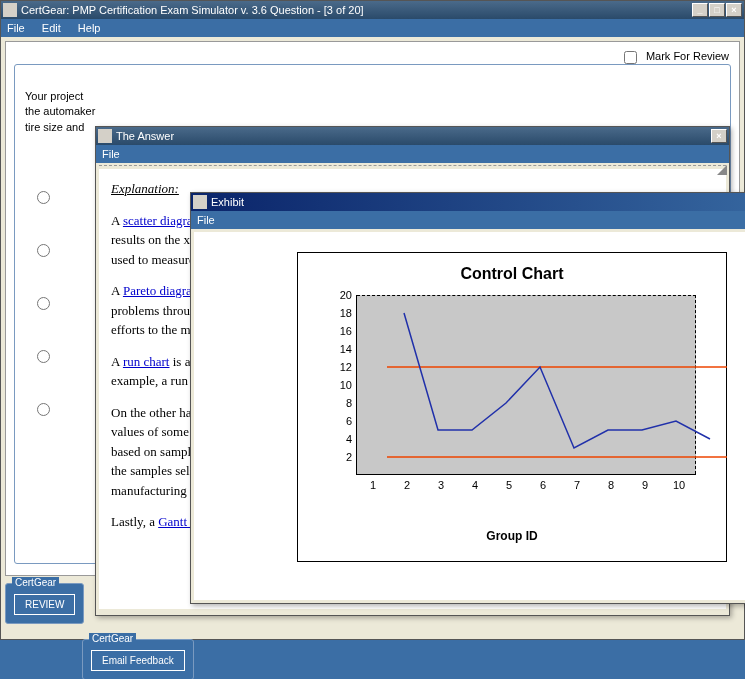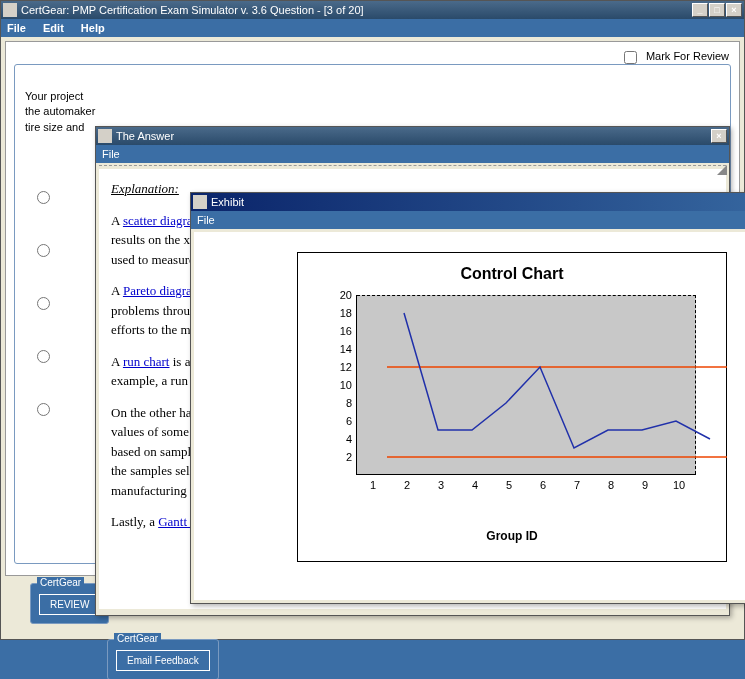--- a/index.html
+++ b/index.html
@@ -5,37 +5,37 @@
   * { box-sizing: border-box; margin: 0; padding: 0; }
   body { font-family: Arial, sans-serif; font-size: 11px; background: #3b6ea5; width: 745px; height: 679px; overflow: hidden; position: relative; }
   
   .window { position: absolute; background: #ece9d8; border: 1px solid #555; box-shadow: 2px 2px 5px rgba(0,0,0,0.3); }
   .titlebar { background: linear-gradient(to bottom, #4a6a8a, #2a4a6a); color: #fff; height: 18px; display: flex; align-items: center; padding: 0 2px; font-size: 11px; }
   .titlebar-icon { width: 14px; height: 14px; background: #d4d0c8; margin-right: 4px; display: inline-block; }
   .titlebar-text { flex: 1; }
   .win-controls { display: flex; gap: 1px; }
   .win-btn { width: 16px; height: 14px; background: #d4d0c8; border: 1px solid #fff; border-right-color: #555; border-bottom-color: #555; font-size: 9px; display: flex; align-items: center; justify-content: center; cursor: pointer; font-family: Arial; font-weight: bold; }
   
-  .menubar { background: #3b6ea5; color: #fff; padding: 3px 6px; font-size: 11px; font-weight: bold; }
+  .menubar { background: #3b6ea5; color: #fff; padding: 3px 6px; font-size: 11px; }
   .menubar span { margin-right: 14px; cursor: pointer; }
   .menubar-light { background: #3b6ea5; color: #fff; padding: 3px 6px; font-size: 11px; }
   .menubar-light span { margin-right: 14px; cursor: pointer; }
   
   .main-content { background: #fff; margin: 4px; border: 1px solid #999; position: relative; padding: 8px; height: 535px; }
   .mark-review { position: absolute; top: 8px; right: 10px; font-size: 11px; color: #000; }
   .mark-review input { vertical-align: middle; margin-right: 6px; }
   
   .fieldset-label { position: relative; border: 1px solid #7a9ac0; border-radius: 3px; margin-top: 14px; padding: 10px; color: #000; }
   .fieldset-label .legend { position: absolute; top: -8px; left: 8px; background: #fff; padding: 0 4px; color: #3b6ea5; font-size: 11px; }
   .question-text { font-size: 11px; line-height: 1.4; color: #000; margin-bottom: 10px; }
   
   .radio-col { position: absolute; left: 36px; top: 190px; }
   .radio-col input { display: block; margin-bottom: 40px; }
   
-  .certgear-panel { position: absolute; border: 1px solid #7a9ac0; border-radius: 3px; background: #3b6ea5; padding: 10px 8px 8px 8px; margin-left: 25px; }
+  .certgear-panel { position: absolute; border: 1px solid #7a9ac0; border-radius: 3px; background: #3b6ea5; padding: 10px 8px 8px 8px; }
   .certgear-panel .legend { position: absolute; top: -7px; left: 6px; color: #fff; font-size: 10px; padding: 0 3px; background: #3b6ea5; }
   .btn-blue { background: #3b6ea5; color: #fff; border: 1px solid #fff; padding: 4px 10px; font-size: 10px; cursor: pointer; }
   
   .answer-content { background: #fff; margin: 3px; padding: 10px 12px; font-family: "Times New Roman", serif; font-size: 13px; line-height: 1.5; color: #000; height: 440px; overflow: hidden; }
   .answer-content .explanation { text-decoration: underline; font-style: italic; }
   .answer-content p { margin: 12px 0; }
   .answer-content a { color: #0000cc; text-decoration: underline; cursor: pointer; }
   
   .exhibit-content { background: #fff; margin: 3px; padding: 20px; height: 368px; }
   .chart-box { border: 1px solid #000; width: 430px; height: 310px; margin: 0 auto; padding: 12px 18px 8px 18px; position: relative; }

